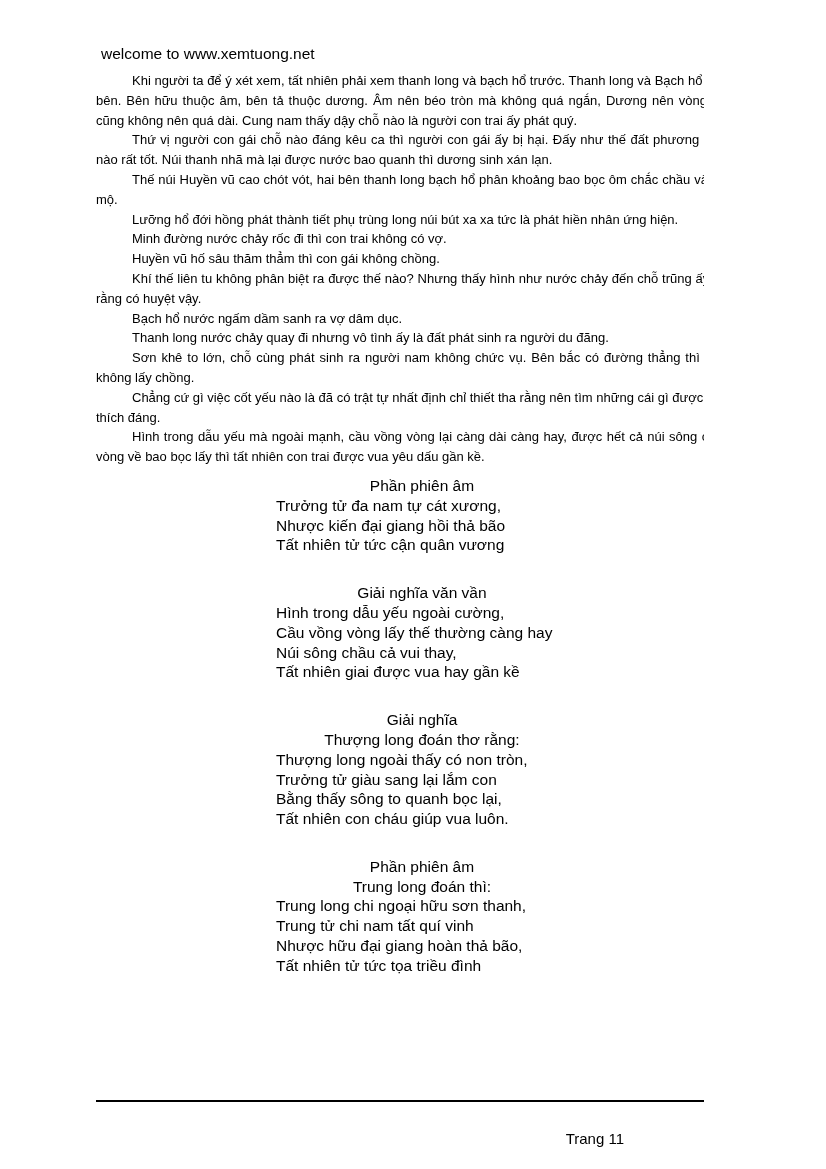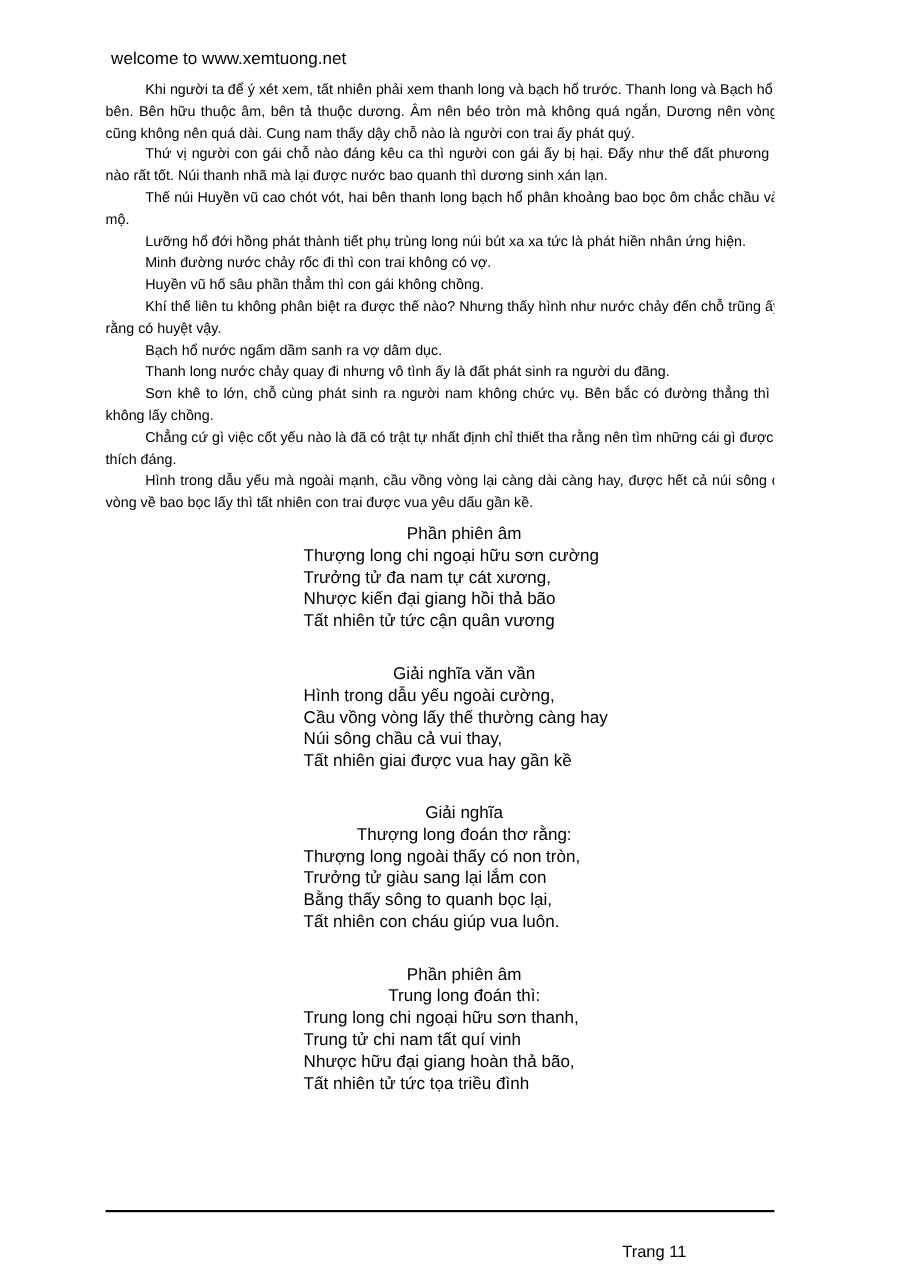--- a/index.html
+++ b/index.html
@@ -78,31 +78,30 @@
   <div class="page-header">
     <span>welcome to www.xemtuong.net</span>
   </div>
 
   <div class="content">
     <p class="par">Khi người ta để ý xét xem, tất nhiên phải xem thanh long và bạch hổ trước. Thanh long và Bạch hổ của hai bên. Bên hữu thuộc âm, bên tả thuộc dương. Âm nên béo tròn mà không quá ngắn, Dương nên vòng lại mà cũng không nên quá dài. Cung nam thấy dậy chỗ nào là người con trai ấy phát quý.</p>
     <p class="par">Thứ vị người con gái chỗ nào đáng kêu ca thì người con gái ấy bị hại. Đấy như thế đất phương nào thế nào rất tốt. Núi thanh nhã mà lại được nước bao quanh thì dương sinh xán lạn.</p>
     <p class="par">Thế núi Huyền vũ cao chót vót, hai bên thanh long bạch hổ phân khoảng bao bọc ôm chắc chầu vào phần mộ.</p>
     <p class="par">Lưỡng hổ đới hồng phát thành tiết phụ trùng long núi bút xa xa tức là phát hiền nhân ứng hiện.</p>
     <p class="par">Minh đường nước chảy rốc đi thì con trai không có vợ.</p>
-    <p class="par">Huyền vũ hố sâu phần thẳm thì con gái không chồng.</p>
+    <p class="par">Huyền vũ hố sâu thăm thẳm thì con gái không chồng.</p>
     <p class="par">Khí thế liên tu không phân biệt ra được thế nào? Nhưng thấy hình như nước chảy đến chỗ trũng ấy là biết rằng có huyệt vậy.</p>
     <p class="par">Bạch hổ nước ngấm dầm sanh ra vợ dâm dục.</p>
     <p class="par">Thanh long nước chảy quay đi nhưng vô tình ấy là đất phát sinh ra người du đãng.</p>
     <p class="par">Sơn khê to lớn, chỗ cùng phát sinh ra người nam không chức vụ. Bên bắc có đường thẳng thì con gái không lấy chồng.</p>
     <p class="par">Chẳng cứ gì việc cốt yếu nào là đã có trật tự nhất định chỉ thiết tha rằng nên tìm những cái gì được rõ ràng thích đáng.</p>
     <p class="par">Hình trong dẫu yếu mà ngoài mạnh, cầu vồng vòng lại càng dài càng hay, được hết cả núi sông chầu về vòng về bao bọc lấy thì tất nhiên con trai được vua yêu dấu gần kề.</p>
 
     <div class="poem first">
       <div class="poem-title">Phần phiên âm</div>
-      <div class="verse">Thượng long chi ngoại hữu sơn cường</div>
       <div class="verse">Trưởng tử đa nam tự cát xương,</div>
       <div class="verse">Nhược kiến đại giang hồi thả bão</div>
       <div class="verse">Tất nhiên tử tức cận quân vương</div>
     </div>
 
     <div class="poem">
       <div class="poem-title">Giải nghĩa văn vần</div>
       <div class="verse">Hình trong dẫu yếu ngoài cường,</div>
       <div class="verse">Cầu vồng vòng lấy thế thường càng hay</div>
       <div class="verse">Núi sông chầu cả vui thay,</div>

